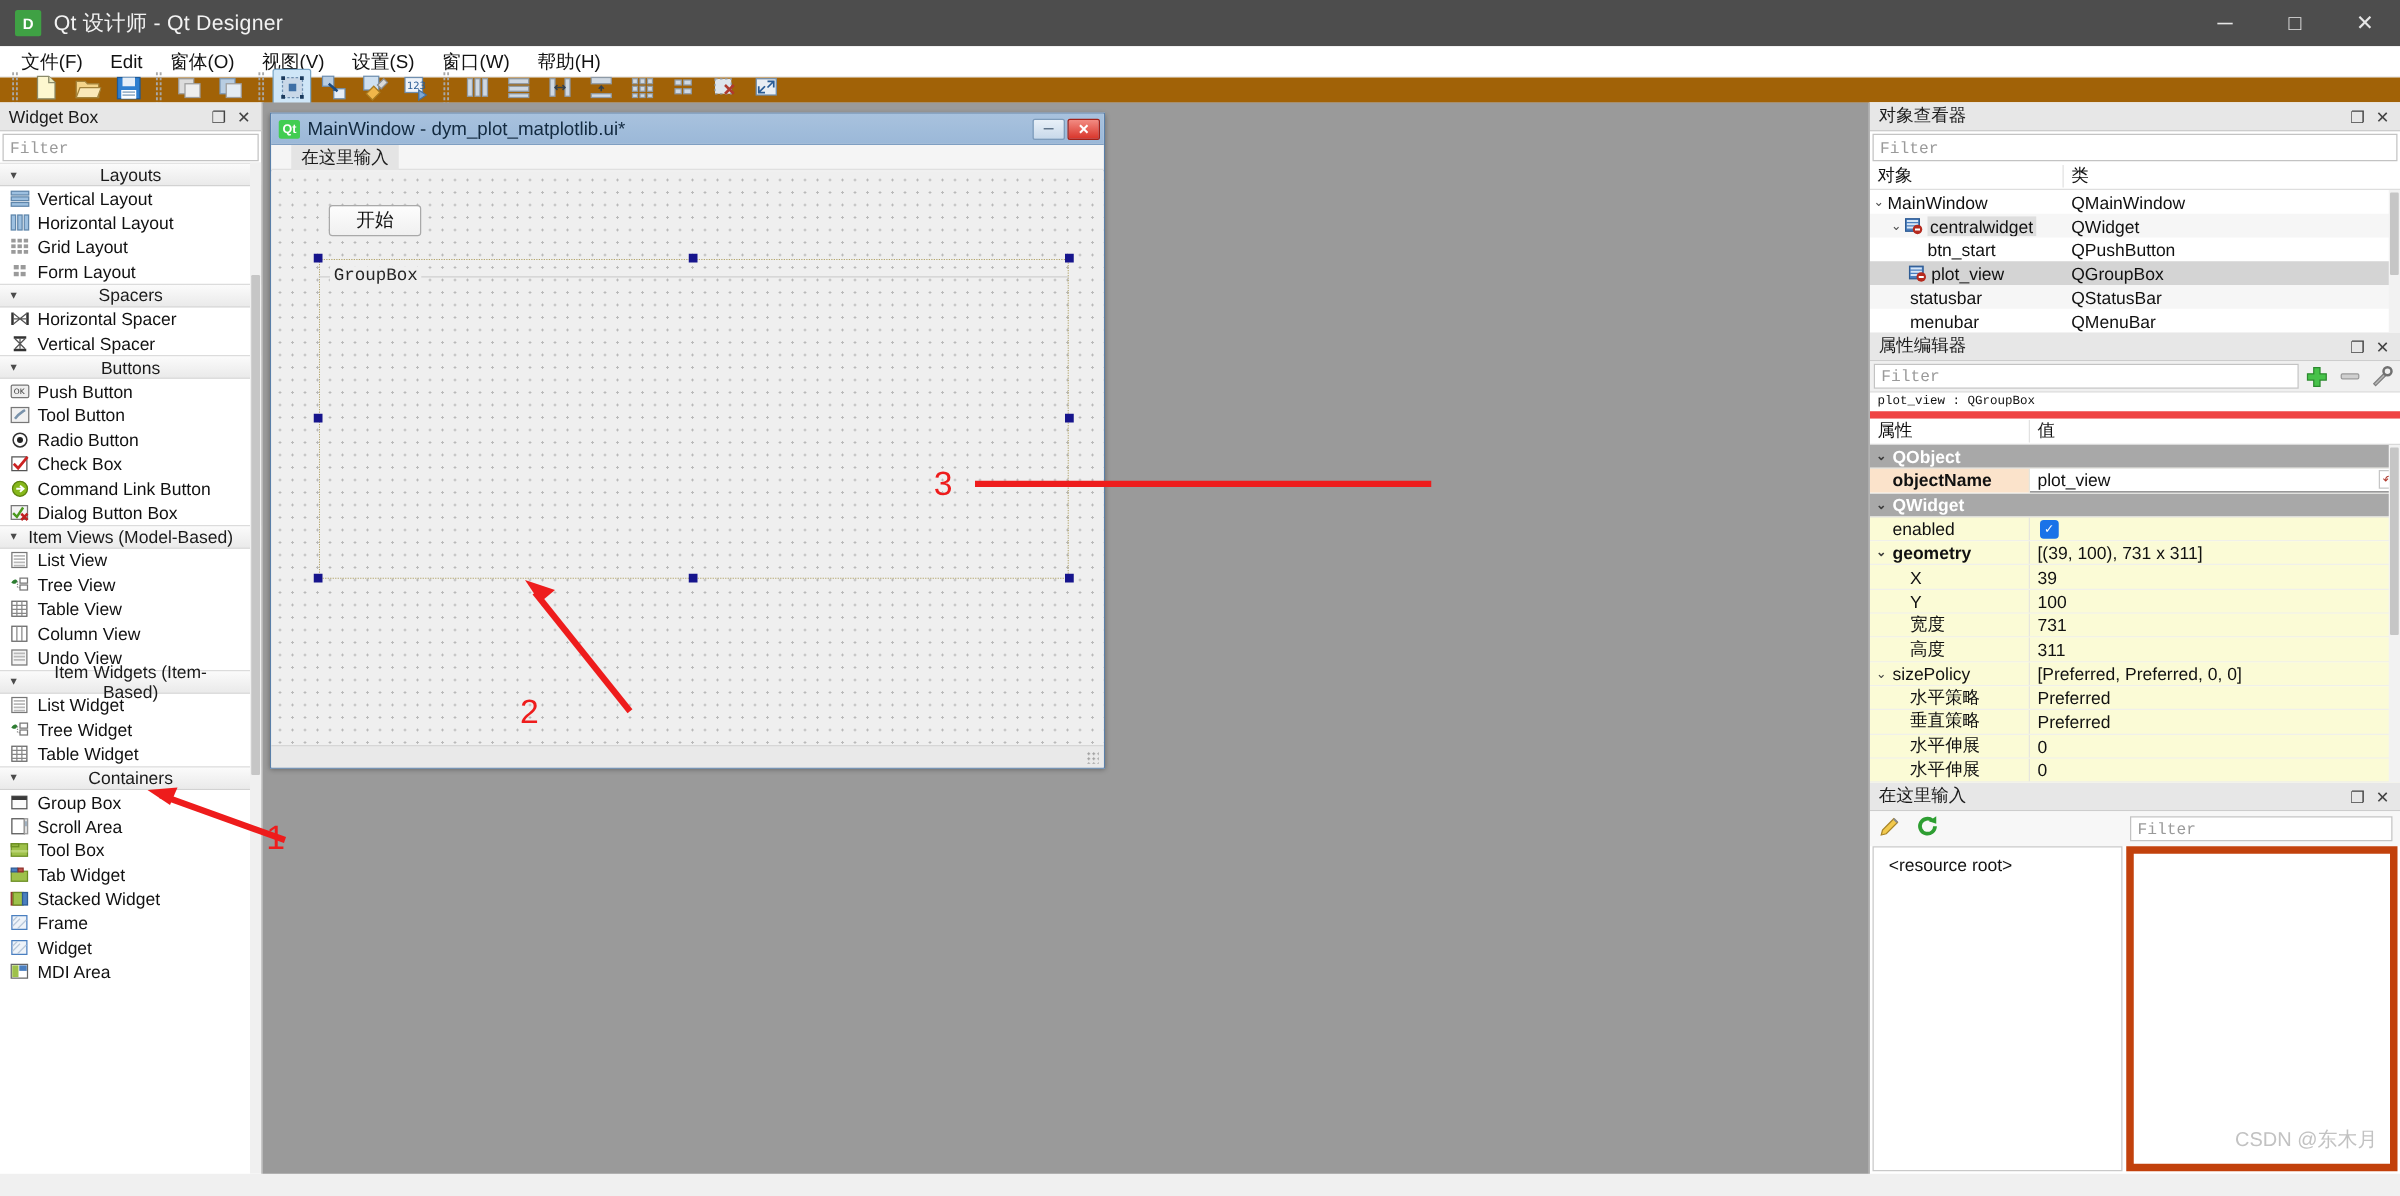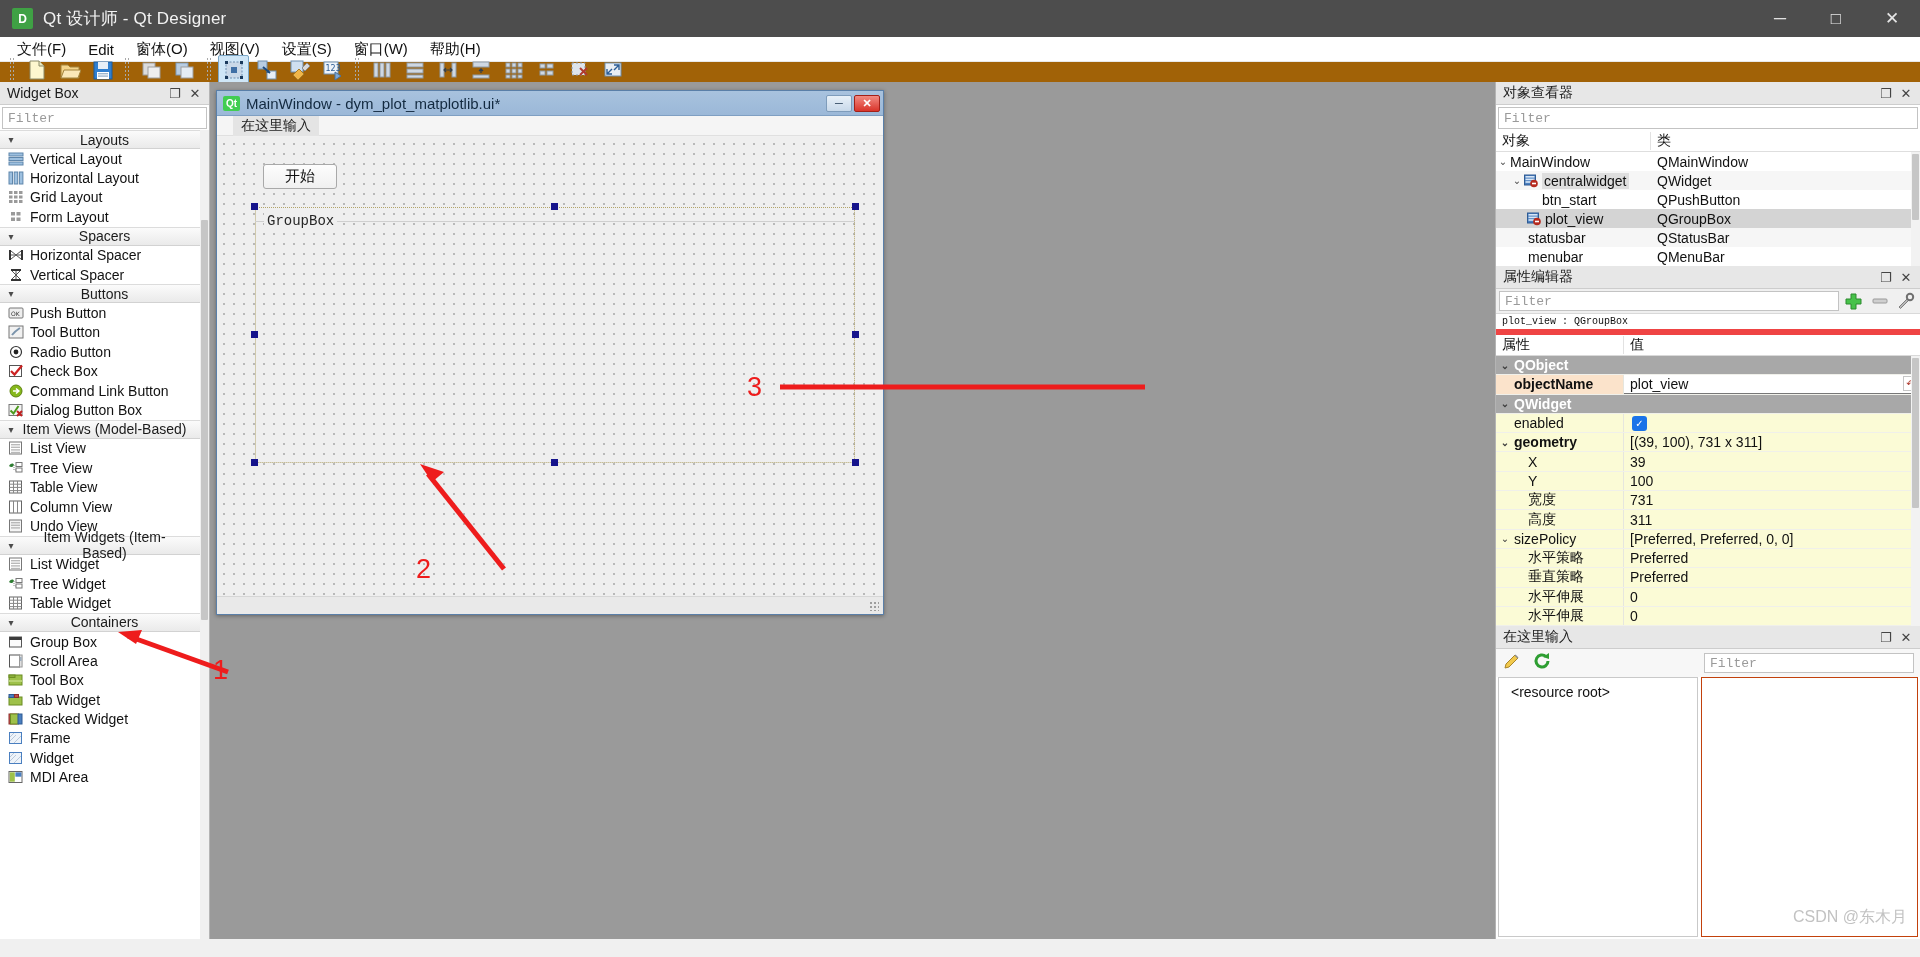--- a/index.html
+++ b/index.html
@@ -224,21 +224,21 @@
     display:flex;align-items:center;justify-content:center;color:#b03a2e;font-size:10px;}
 
   
   .res-toolbar{height:28px;display:flex;align-items:center;padding:0 6px;gap:10px;background:#f7f7f7;}
   .res-filter{
     margin-left:auto;width:210px;height:20px;border:1px solid #c3c3c3;background:#fff;
     display:flex;align-items:center;padding:0 5px;font-family:"Liberation Mono", monospace;font-size:13px;color:#9a9a9a;
   }
   .res-split{flex:1;display:flex;gap:3px;padding:0 2px 2px 2px;}
   .res-left{width:200px;border:1px solid #c9c9c9;background:#fff;padding:6px 0 0 12px;font-size:14px;color:#111;}
-  .res-right{flex:1;border:1px solid #c2410c;background:#fff;position:relative;}
+  .res-right{flex:1;border:6px solid #c2410c;background:#fff;position:relative;}
   .watermark{position:absolute;right:10px;bottom:8px;font-size:16px;color:#c2c2c2;}
 
   
   .anno-num{position:absolute;font-size:27px;color:#ee1c1c;font-family:"Liberation Sans", sans-serif;}
   .anno-svg{position:absolute;left:0;top:0;pointer-events:none;}
 </style>
 </head>
 <body>
 
 <div class="app">

